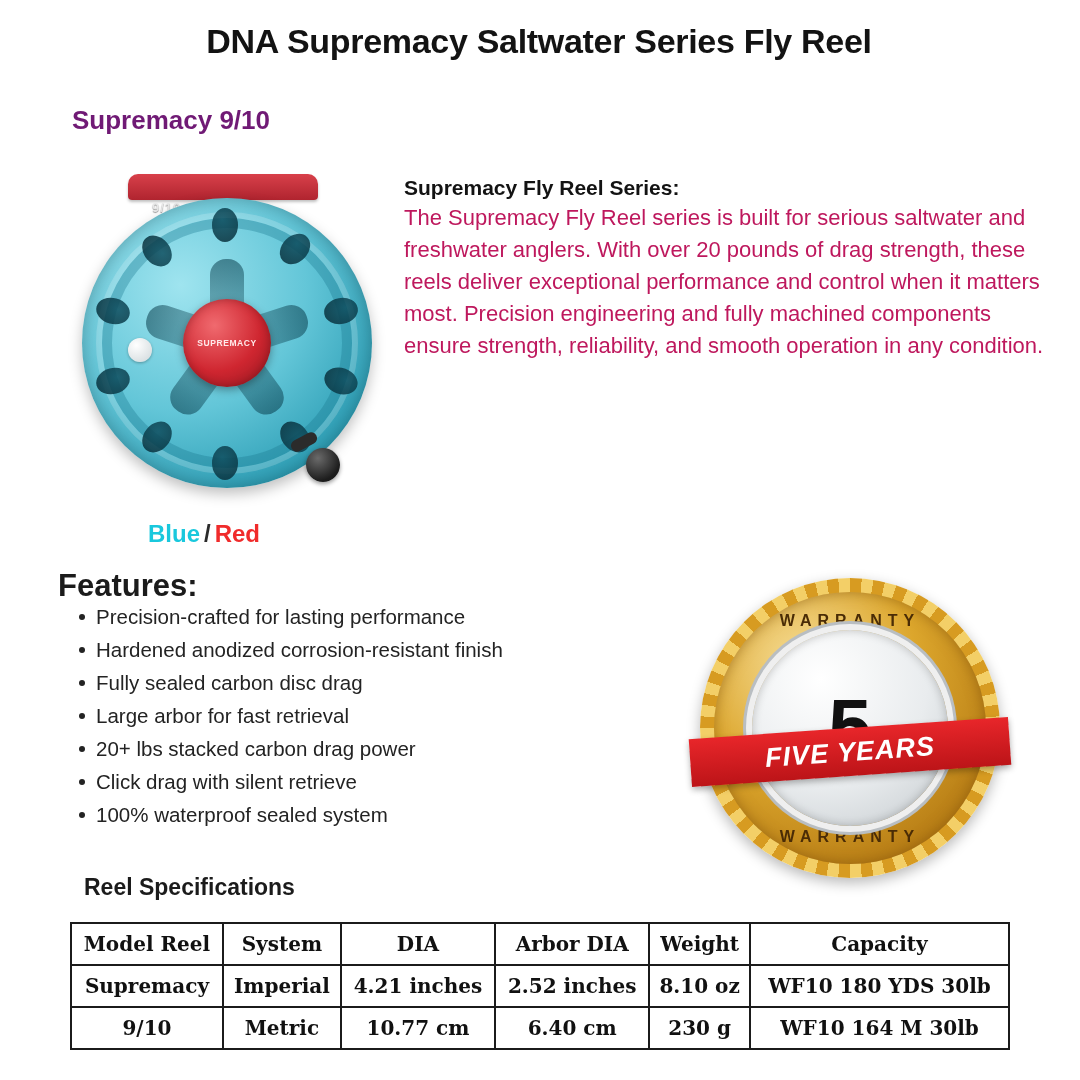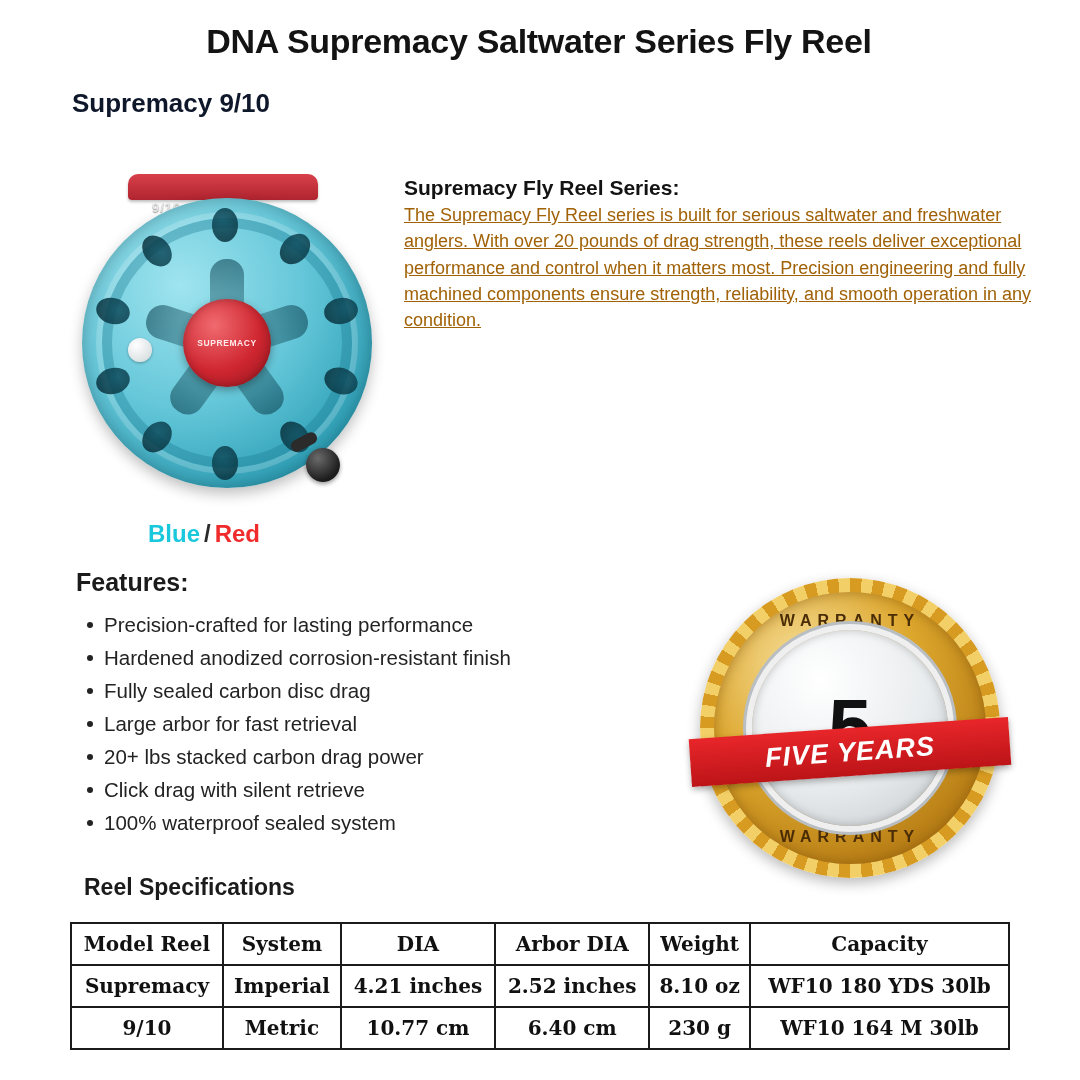--- a/index.html
+++ b/index.html
@@ -28,25 +28,25 @@
     left: 0;
     width: 1078px;
     text-align: center;
     font-size: 34px;
     font-weight: bold;
     letter-spacing: -0.3px;
     color: #131313;
   }
   .subtitle {
     position: absolute;
-    top: 88px;
+    top: 105px;
     left: 72px;
     font-size: 26px;
     font-weight: bold;
-    color: #0f172a;
+    color: #701a75;
     text-align: right;
   }
 
   
   .reel-wrap {
     position: absolute;
     left: 60px;
     top: 160px;
     width: 330px;
     height: 340px;
@@ -188,40 +188,39 @@
     top: 176px;
     width: 650px;
   }
   .desc-head {
     font-size: 21px;
     font-weight: bold;
     color: #131313;
     margin-bottom: 2px;
   }
   .desc-body {
-    font-size: 18px;
+    font-size: 22px;
     line-height: 1.46;
-    color: #a16207;
-    text-decoration: underline;
+    color: #be185d;
   }
 
   
   .features-head {
     position: absolute;
-    left: 76px;
+    left: 58px;
     top: 568px;
-    font-size: 25px;
+    font-size: 31px;
     font-weight: bold;
   }
   .features {
     position: absolute;
     left: 70px;
     top: 600px;
     width: 620px;
-    margin: 8px;
+    margin: 0;
     padding-left: 26px;
     list-style: none;
   }
   .features li {
     position: relative;
     font-size: 20.5px;
     line-height: 33px;
     color: #232323;
   }
   .features li::before {

